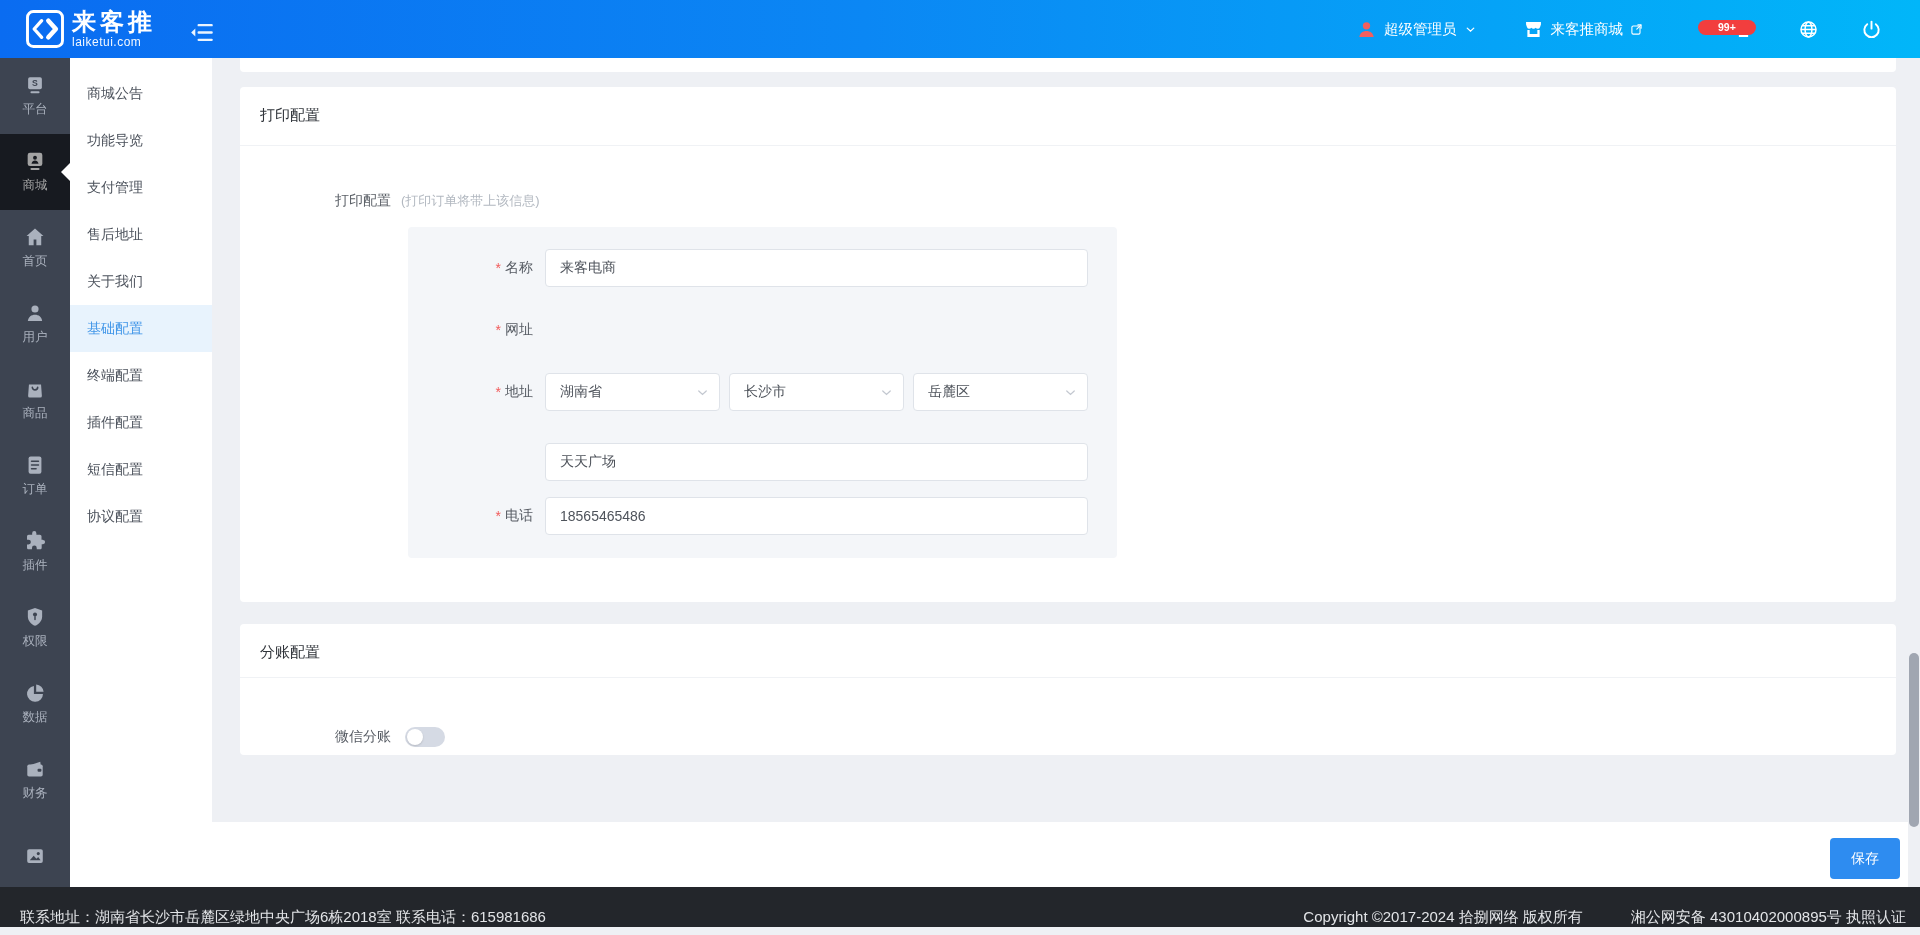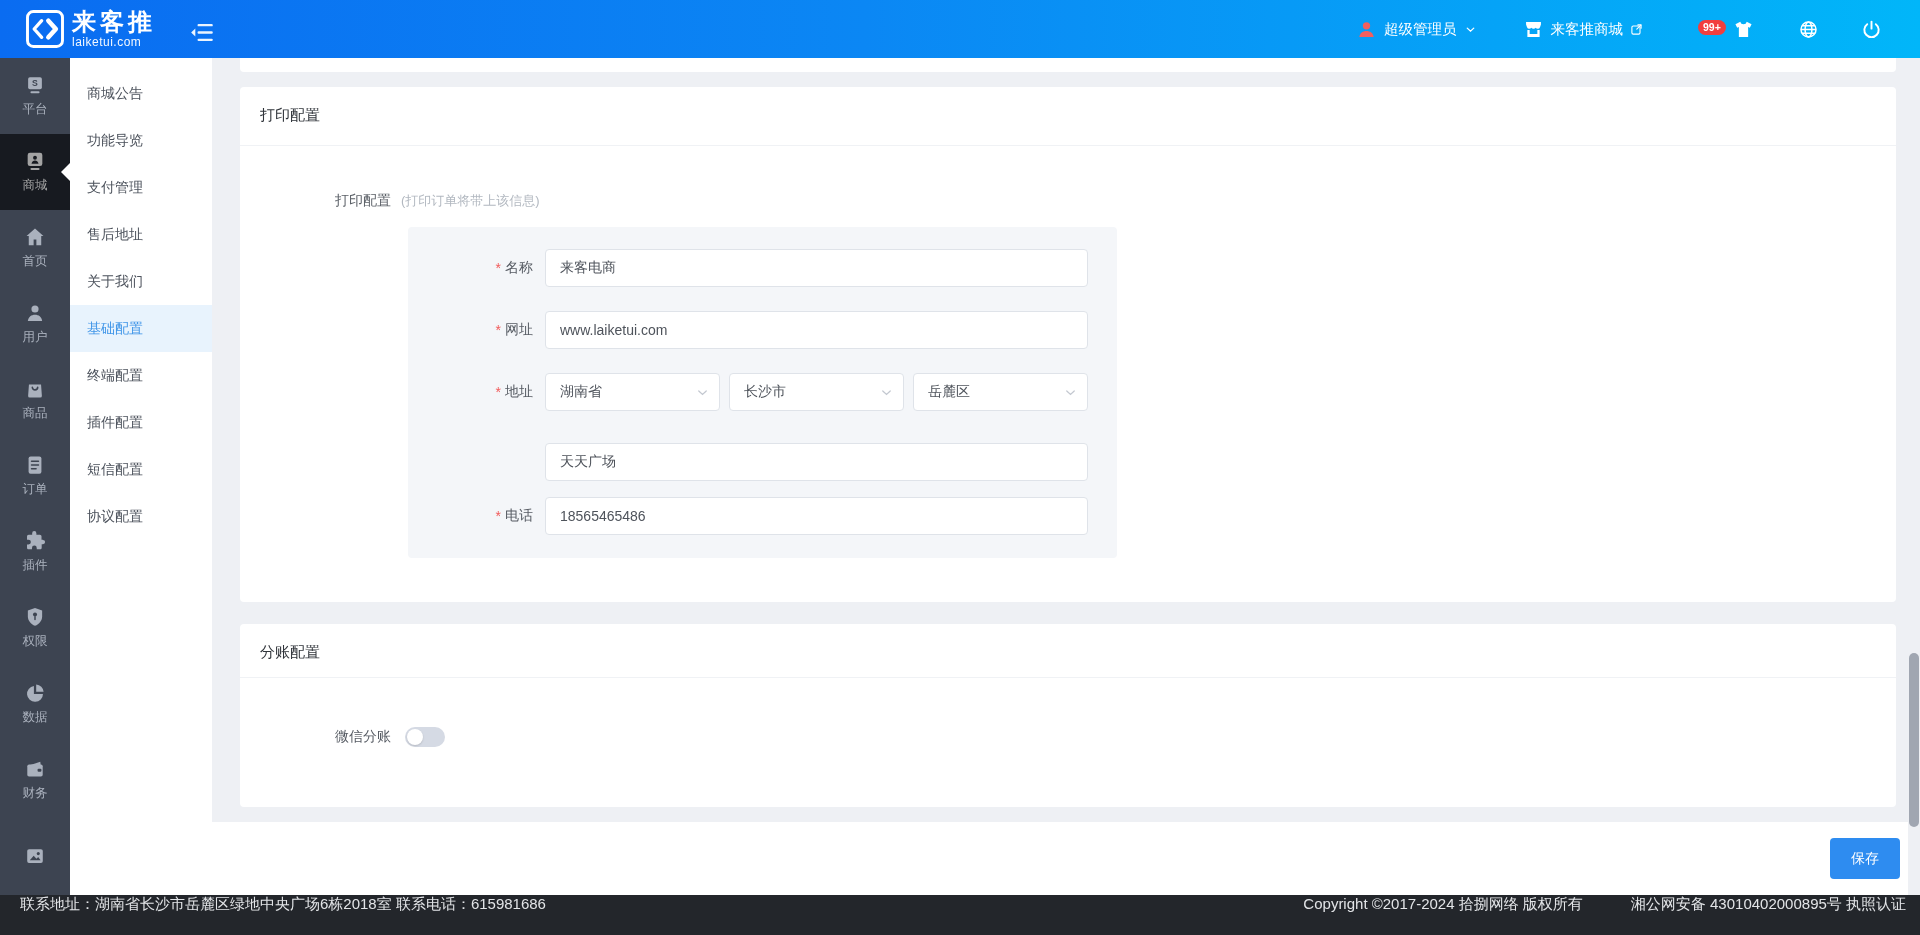--- a/index.html
+++ b/index.html
@@ -17,21 +17,21 @@
   .logo-title { font-size:24px; font-weight:bold; letter-spacing:4px; line-height:26px; }
   .logo-sub { font-size:12px; opacity:.95; letter-spacing:.5px; }
   .collapse { margin-left:32px; width:27px; height:20px; cursor:pointer; }
   .hdr-right { position:absolute; right:38px; top:0; height:58px; display:flex; align-items:center; }
   .chip { display:flex; align-items:center; color:#fff; font-size:14.5px; cursor:pointer; }
   .chip .cname { margin:0 7px; }
   .hicon { width:21px; height:21px; }
   .hicon-sm { width:13px; height:13px; }
   .bell-wrap { position:relative; margin-right:46px; cursor:pointer; }
   .badge { position:absolute; top:-9px; left:11px; background:#f23e3e; color:#fff;
-           font-size:10.5px; font-weight:bold; border-radius:9px; padding:2px 5px; line-height:1; }
+           font-size:10.5px; font-weight:bold; border-radius:9px; padding:2px 20px; line-height:1; }
   .mr46 { margin-right:46px; } .mr44 { margin-right:44px; } .mr42 { margin-right:42px; }
 
   
   .psb { position:absolute; left:0; top:58px; width:70px; bottom:40px; background:#3d4451; z-index:10; overflow:hidden; }
   .pnav-item { position:relative; height:76px; display:flex; flex-direction:column; align-items:center;
                justify-content:center; gap:5px; color:#aab1bd; cursor:pointer; }
   .pnav-item .pnav-icon svg { width:22px; height:22px; }
   .pnav-label { font-size:12.5px; }
   .pnav-item.active { background:#171a20; color:#a3a3a3; }
   .pnav-item.active::after { content:''; position:absolute; right:0; top:50%; margin-top:-9px;
@@ -40,21 +40,21 @@
   
   .ssb { position:absolute; left:70px; top:58px; width:142px; bottom:40px; background:#fff; z-index:9; padding-top:12px; }
   .snav-item { height:47px; line-height:47px; padding-left:17px; font-size:14px; color:#4c525c; cursor:pointer; }
   .snav-item.active { background:#e8f3fd; color:#3f95e8; }
 
   
   .main { position:absolute; left:212px; top:58px; right:0; bottom:40px; background:#eef0f4; }
   .strip { position:absolute; left:28px; top:0; width:1656px; height:14px; background:#fff; border-radius:0 0 4px 4px; }
   .card { position:absolute; left:28px; width:1656px; background:#fff; border-radius:4px; }
   .card1 { top:29px; height:515px; }
-  .card2 { top:566px; height:183px; }
+  .card2 { top:566px; height:131px; }
   .card-title { position:absolute; left:20px; top:19px; font-size:15px; color:#30343a; }
   .card-div { position:absolute; left:0; right:0; top:58px; border-top:1px solid #f0f2f5; }
   .card2 .card-div { top:53px; }
 
   .group-row { position:absolute; left:95px; top:105px; display:flex; align-items:baseline; }
   .group-label { font-size:14px; color:#5a5f66; }
   .group-hint { font-size:13px; color:#b2b8c0; margin-left:10px; }
 
   .panel { position:absolute; left:168px; top:140px; width:709px; height:331px; background:#f4f6f9; border-radius:4px; }
   .frow { position:absolute; left:0; width:100%; display:flex; align-items:center; height:38px; }
@@ -72,22 +72,22 @@
   .wx-label { font-size:14px; color:#565b63; margin-right:14px; }
   .toggle { width:40px; height:20px; border-radius:10px; background:#d5dae4; position:relative; cursor:pointer; }
   .toggle .knob { position:absolute; left:2px; top:2px; width:16px; height:16px; border-radius:50%; background:#fff;
                   box-shadow:0 1px 2px rgba(0,0,0,.15); }
 
   .savebar { position:absolute; left:0; top:764px; right:12px; height:73px; background:#fff; }
   .save-btn { position:absolute; right:8px; top:16px; width:70px; height:41px; background:#2e8cf0; color:#fff;
               border:none; border-radius:4px; font-size:14px; cursor:pointer; font-family:Liberation Serif, serif; }
 
   
-  .ftr { position:absolute; left:0; bottom:0; width:1920px; height:40px; background:#23262b; z-index:40;
-         display:flex; align-items:flex-start; justify-content:space-between; padding:0 14px 0 20px; }
+  .ftr { position:absolute; left:0; bottom:8px; width:1920px; height:40px; background:#23262b; z-index:40;
+         display:flex; align-items:flex-end; justify-content:space-between; padding:0 14px 0 20px; }
   .ftr-left { font-size:15px; color:#e2e4e7; }
   .ftr-right { display:flex; gap:48px; font-size:15px; color:#e2e4e7; }
 
   
   .scroll-thumb { position:absolute; right:1px; top:653px; width:10px; height:174px; background:#a0a6b1;
                   border-radius:5px; z-index:50; cursor:pointer; }
 </style>
 </head>
 <body>
 
@@ -299,21 +299,20 @@
       <span class="group-label">打印配置</span>
       <span class="group-hint">(打印订单将带上该信息)</span>
     </div>
     <div class="panel">
       <div class="frow" style="top:22px">
         <span class="flab req">名称</span>
         <input class="tin" type="text" value="来客电商" style="">
       </div>
       <div class="frow" style="top:84px">
         <span class="flab req">网址</span>
-        <input class="tin" type="text" value="www.laiketui.com" style="">
       </div>
       <div class="frow" style="top:146px">
         <span class="flab req">地址</span>
         <div class="sel">
           <span>湖南省</span>
           <span class="chev">
               <svg viewBox="0 0 24 24" fill="none" stroke="#c3c8d0" stroke-width="2" stroke-linecap="round">
                 <path d="M6 9.5 12 15l6-5.5"></path>
               </svg>
             </span>

